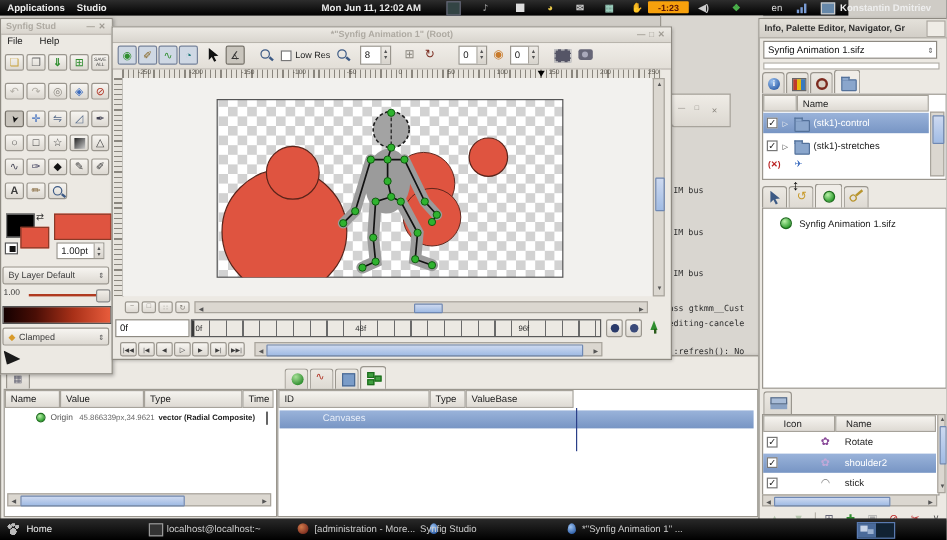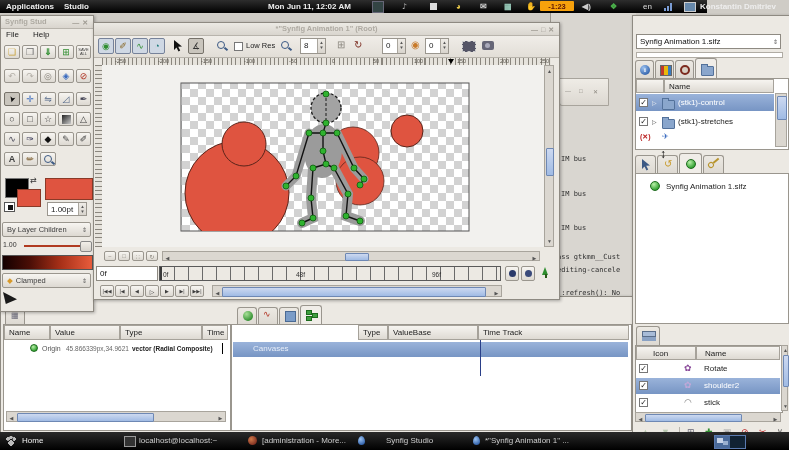--- a/index.html
+++ b/index.html
@@ -121,25 +121,25 @@
       <span class="abs" style="left:5px;top:3px;width:9px;height:9px;background:#7a9cc8;border:1px solid #4a6a94"></span>
     </div>
     <div class="tab active" style="left:299px;top:8px;width:22px;height:20px">
       <span class="treeic" style="left:5px;top:4px">
         <i style="left:0;top:0"></i>
           <i style="left:6px;top:3px"></i>
           <i style="left:0;top:6px"></i>
       </span>
     </div>
     <div class="abs" style="left:230px;top:27px;width:399px;height:105px;background:#fff;border:1px solid #9a968e">
+      <div class="colhdr" style="left:0;top:0;width:126px;height:15px">ID</div>
       <div class="colhdr" style="left:126px;top:0;width:30px;height:15px">Type</div>
       <div class="colhdr" style="left:156px;top:0;width:90px;height:15px">ValueBase</div>
-      <div class="colhdr" style="left:246px;top:0;width:151px;height:15px">Time Track</div>
       <div class="abs selrow" style="left:1px;top:17px;width:395px;height:15px">
-        <span style="position:absolute;left:20px;top:2px;font-size:8px;color:#e8eef8">Canvases</span>
+        <span style="position:absolute;left:36px;top:2px;font-size:8px;color:#e8eef8">Canvases</span>
       </div>
       <div class="abs" style="left:248px;top:15px;width:1px;height:36px;background:#2a3f88"></div>
     </div>
   </div>
 
   <div class="win" style="left:0;top:15px;width:92px;height:295px">
     <div class="tbar">
       <span style="position:absolute;left:4px;top:0">Synfig Stud</span>
       <span class="wbtns"><span>—</span><span>✕</span></span>
     </div>
@@ -241,21 +241,21 @@
     <div class="abs" style="left:16px;top:173px;width:22px;height:16px;background:#df5440;border:1px solid #8a3a28"></div>
     <div class="abs" style="left:44px;top:162px;width:46px;height:20px;background:#df5440;border:1px solid #8a3a28"></div>
     <span class="abs" style="left:3px;top:186px;width:9px;height:8px;background:#fff;border:1px solid #555">
         <i class="abs" style="left:3px;top:2px;width:5px;height:5px;background:#111"></i>
       </span>
     <div class="spin" style="left:46px;top:186px;width:40px;height:14px">
       <span>1.00pt</span>
       <span class="ud">▲<br>▼</span>
     </div>
     <div class="btn" style="left:1px;top:206px;width:89px;height:15px;justify-content:flex-start;padding-left:4px;font-size:7.5px">
-      <span>By Layer Children</span>
+      <span>By Layer Default</span>
       <span class="abs" style="right:3px;font-size:6px;color:#555">⇕</span>
     </div>
     <div class="abs" style="left:1px;top:224px;width:89px;height:12px">
       <span class="abs" style="left:1px;top:1px;font-size:7px;color:#333">1.00</span>
       <span class="abs" style="left:22px;top:5px;width:56px;height:2px;background:#b03a20"></span>
       <span class="abs" style="left:78px;top:1px;width:10px;height:9px;background:linear-gradient(#f2efe9,#d8d4cd);border:1px solid #888;border-radius:2px"></span>
     </div>
     <div class="abs" style="left:1px;top:239px;width:89px;height:13px;border:1px solid #555;background:linear-gradient(90deg,#140000,#4a0e06 30%,#a83018 65%,#e85c3c)"></div>
     <div class="btn" style="left:1px;top:257px;width:89px;height:15px;justify-content:flex-start;padding-left:4px;font-size:7.5px">
       <span class="glyph" style="color:#d89a2a;margin-right:3px">◆</span>
@@ -459,20 +459,24 @@
         </div>
       <div class="sb" style="left:118px;top:0;width:290px;height:12px">
         <span class="sbarrow" style="left:0;top:3px">◀</span>
         <div class="thumb" style="left:9px;top:1px;width:262px;height:8px"></div>
         <span class="sbarrow" style="right:0;top:3px">▶</span>
       </div>
     </div>
   </div>
 
   <div class="win" style="left:632px;top:15px;width:156px;height:417px">
+    <div class="abs" style="left:0;top:0;width:100%;height:15px;background:linear-gradient(#e4e1da,#d2cec7);border-bottom:1px solid #aaa69e">
+      <span style="position:absolute;left:4px;top:3px;font-size:7.5px;font-weight:bold;color:#2e2e2e;white-space:nowrap">Info, Palette Editor, Navigator, Gr</span>
+      <span class="abs" style="right:1px;top:1px;width:14px;height:12px;background:#efece6;border:1px solid #aaa69e"></span>
+    </div>
     <div class="field" style="left:3px;top:18px;width:145px;height:15px">
       <span>Synfig Animation 1.sifz</span>
       <span class="abs" style="right:2px;top:3px;font-size:6px;color:#555">⇕</span>
     </div>
     <div class="abs" style="left:3px;top:36px;width:145px;height:4px;background:#fff;border:1px solid #b0aca4"></div>
 
     <div class="tab" style="left:2px;top:44px;width:19px;height:18px">
         <span class="infoi" style="left:4px;top:4px">i</span>
       </div>
     <div class="tab" style="left:22px;top:44px;width:19px;height:18px">
@@ -577,21 +581,21 @@
   </div>
 
   <div class="abs" style="left:0;top:432px;width:789px;height:18px;background:linear-gradient(#2a2a2a,#000);color:#ccc;font-size:8px">
     <span class="abs" style="left:6px;top:4px;width:10px;height:10px;background:radial-gradient(circle at 50% 70%,#bbb 32%,transparent 34%),radial-gradient(circle at 20% 28%,#bbb 16%,transparent 18%),radial-gradient(circle at 50% 12%,#bbb 15%,transparent 17%),radial-gradient(circle at 82% 30%,#bbb 15%,transparent 17%)"></span>
     <span class="abs" style="left:22px;top:4px;color:#eee">Home</span>
     <span class="abs" style="left:124px;top:4px;width:10px;height:9px;background:#333;border:1px solid #999"></span>
     <span class="abs" style="left:139px;top:4px;white-space:nowrap">localhost@localhost:~</span>
     <span class="abs" style="left:248px;top:4px;width:9px;height:9px;border-radius:50%;background:radial-gradient(circle at 35% 35%,#d07a4a,#7a2a1e 80%)"></span>
     <span class="abs" style="left:262px;top:4px;white-space:nowrap">[administration - More...</span>
     <span class="drop" style="left:358px;top:4px"></span>
-    <span class="abs" style="left:386px;top:4px;white-space:nowrap">Synfig Studio</span>
+    <span class="abs" style="left:350px;top:4px;white-space:nowrap">Synfig Studio</span>
     <span class="drop" style="left:473px;top:4px"></span>
     <span class="abs" style="left:485px;top:4px;white-space:nowrap">*"Synfig Animation 1" ...</span>
     <span class="abs" style="left:714px;top:3px;width:30px;height:12px;border:1px solid #5a7ab0;background:#123">
       <i class="abs" style="left:0;top:0;width:15px;height:12px;background:#4a6a9a"></i>
       <i class="abs" style="left:2px;top:2px;width:6px;height:5px;background:#c8d4e8"></i>
       <i class="abs" style="left:8px;top:5px;width:5px;height:4px;background:#9ab0d0"></i>
     </span>
   </div>
 
 </div>

